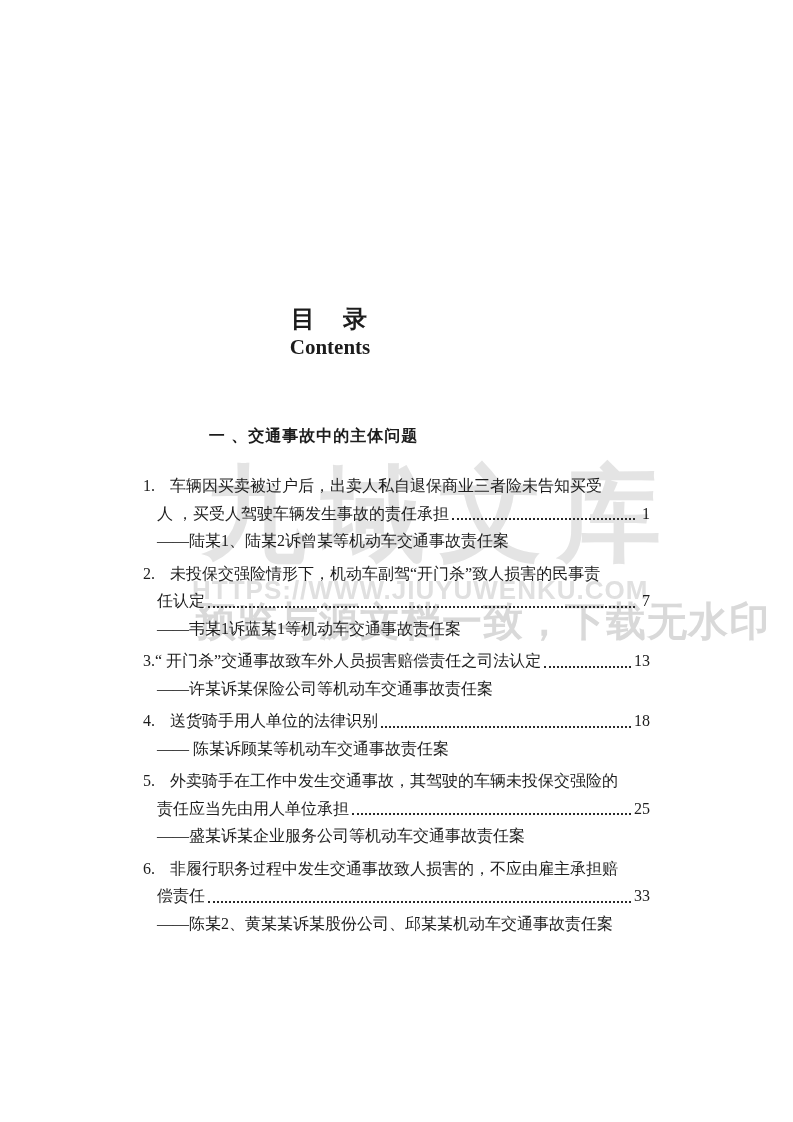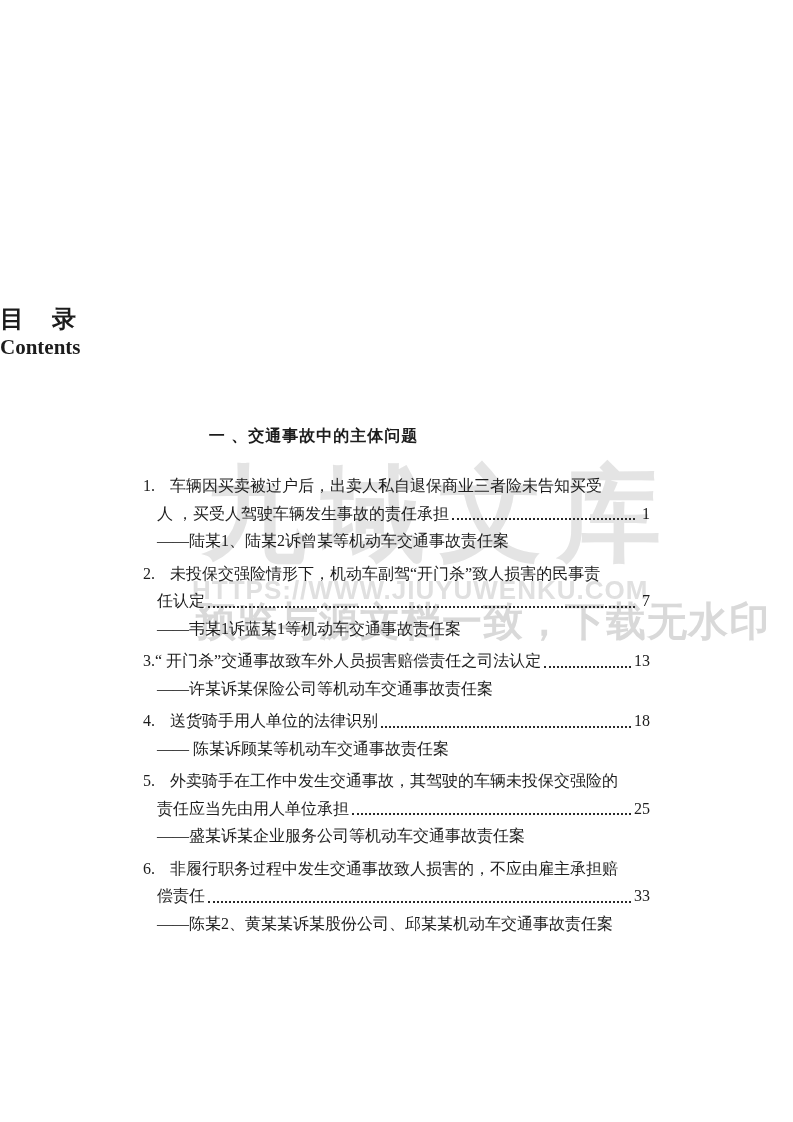--- a/index.html
+++ b/index.html
@@ -61,21 +61,21 @@
   
   .content {
     position: relative;
     z-index: 1;
   }
   .title-block {
     position: absolute;
     top: 304px;
     left: 0;
     width: 660px;
-    text-align: left;
+    text-align: center;
   }
   .title-cn {
     font-size: 24px;
     font-weight: bold;
     letter-spacing: 2px;
     line-height: 30px;
   }
   .title-en {
     font-size: 21px;
     font-weight: bold;

